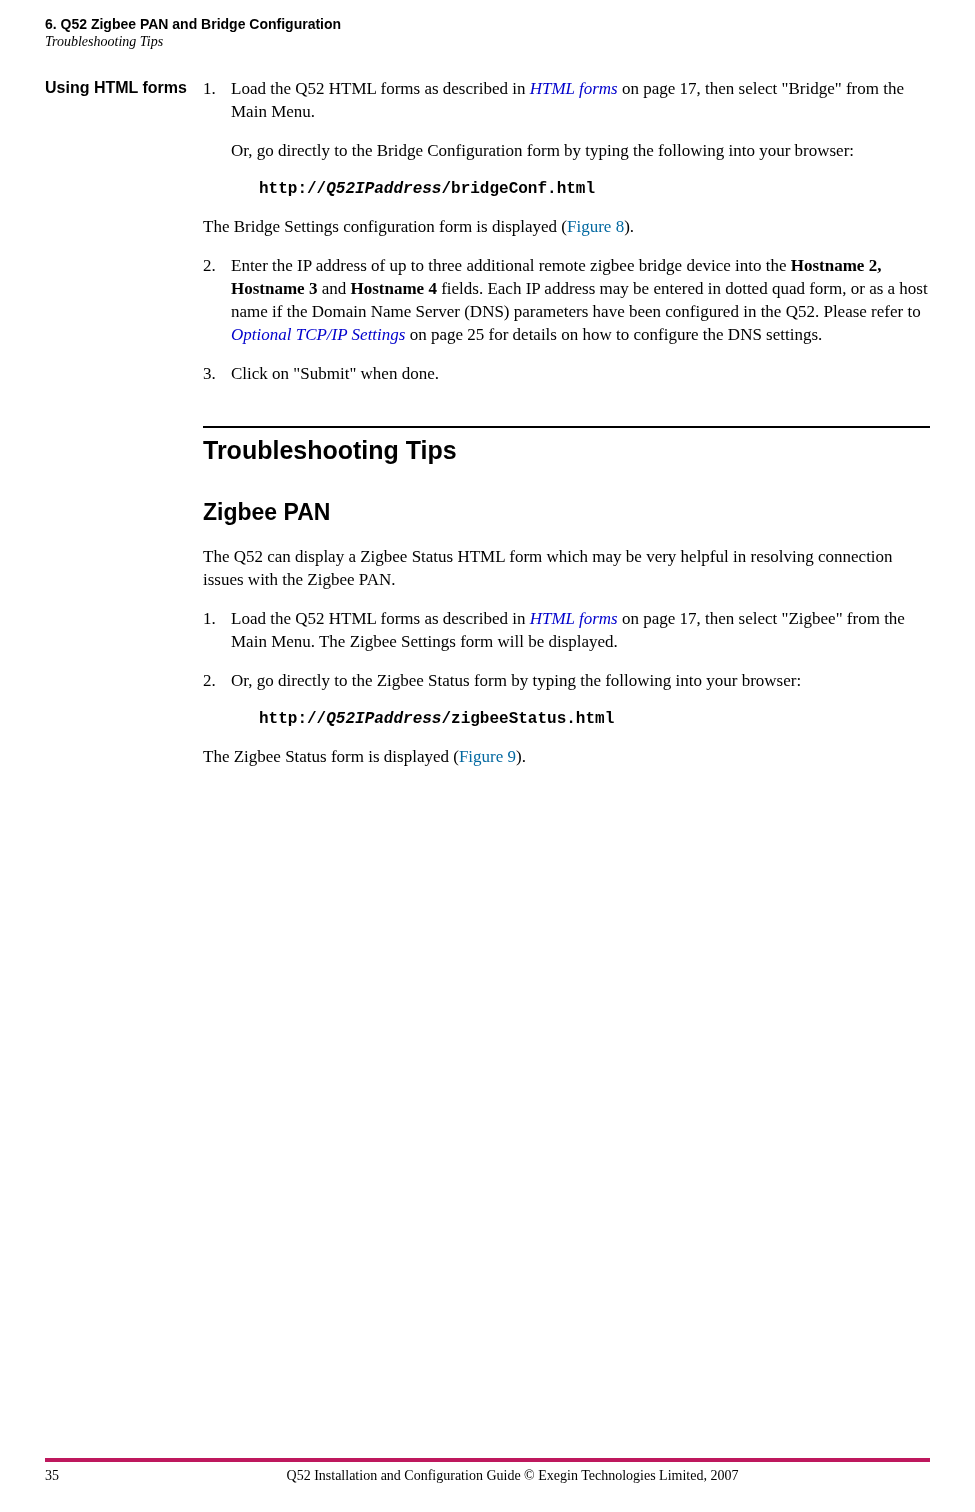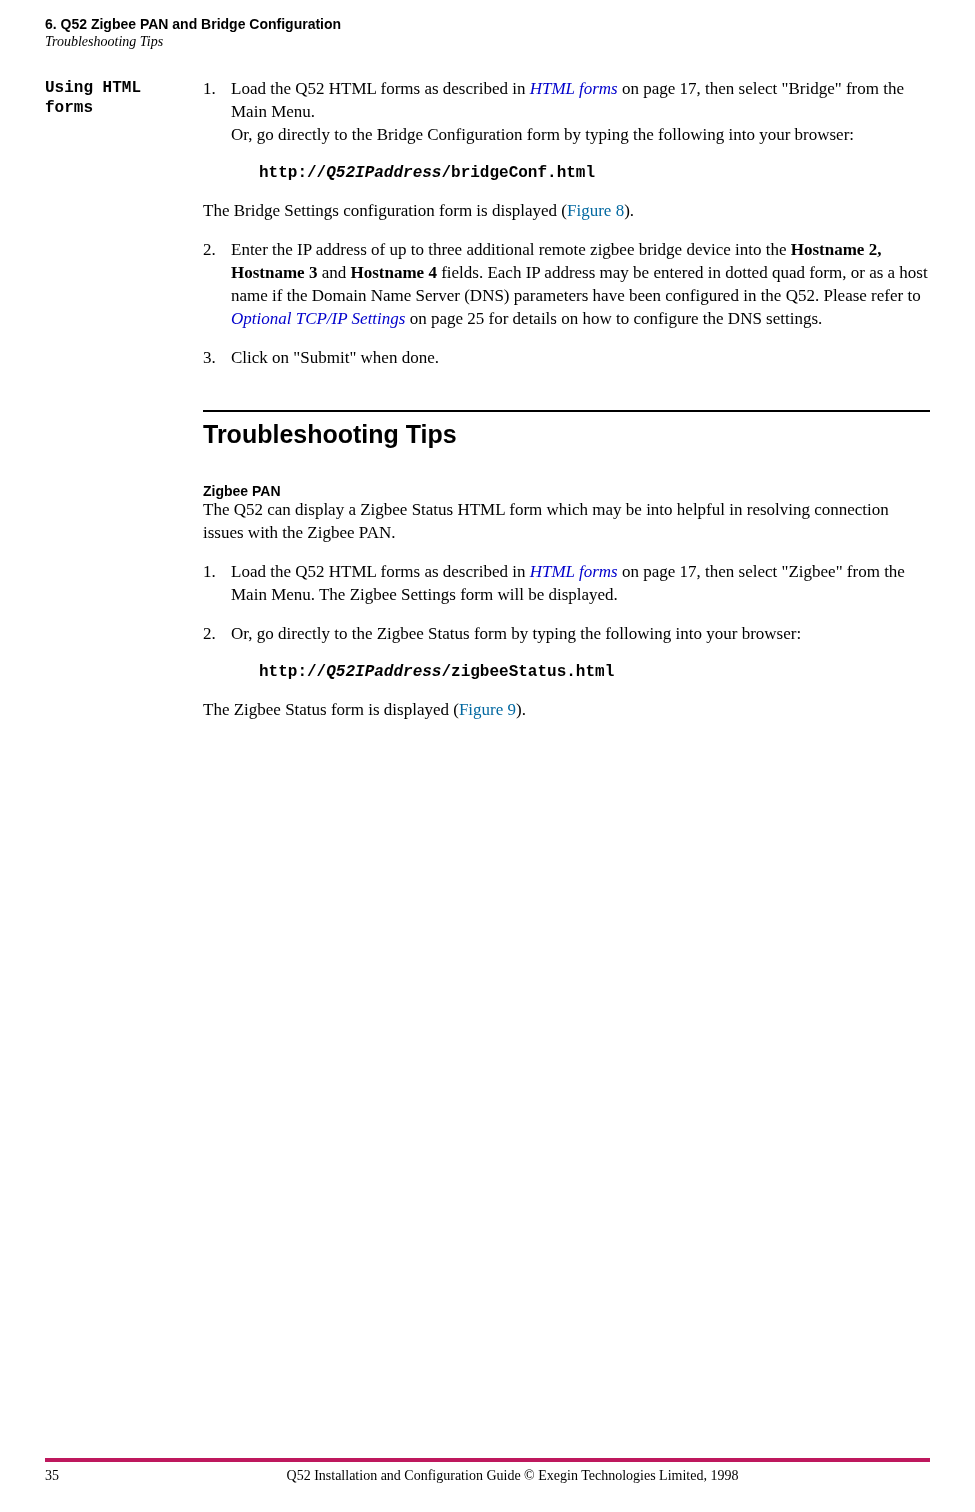--- a/index.html
+++ b/index.html
@@ -33,21 +33,21 @@
       margin-top: 2px;
     }
     .content {
       display: flex;
     }
     .sidebar {
       width: 150px;
       flex-shrink: 0;
     }
     .sidebar-heading {
-      font-family: Liberation Mono, monospace;
+      font-family: Liberation Sans, sans-serif;
       font-weight: bold;
       font-size: 16px;
       line-height: 1.25;
     }
     .main {
       flex: 1;
       padding-left: 8px;
     }
     ol.instruction-list {
       list-style: none;
@@ -100,21 +100,22 @@
     }
     .section-heading {
       font-family: Arial, Helvetica, sans-serif;
       font-weight: bold;
       font-size: 25px;
       margin-bottom: 34px;
     }
     .subsection-heading {
       font-family: Arial, Helvetica, sans-serif;
       font-weight: bold;
-      font-size: 14px;
+      font-size: 23px;
+      margin-bottom: 20px;
     }
     .footer {
       position: absolute;
       bottom: 28px;
       left: 45px;
       right: 45px;
       border-top: 4px solid #be185d;
       padding-top: 6px;
       font-size: 14px;
       display: flex;
@@ -139,21 +140,21 @@
 
   <div class="content">
     <div class="sidebar">
       <div class="sidebar-heading">Using HTML forms</div>
     </div>
     <div class="main">
 
       <ol class="instruction-list">
         <li>
           <span>Load the Q52 HTML forms as described in </span><span class="link">HTML forms</span><span> on page 17, then select "Bridge" from the Main Menu.</span>
-          <div class="para" style="padding-left:0;">Or, go directly to the Bridge Configuration form by typing the following into your browser:</div>
+          <div class="para" style="margin-top:16px; padding-left:0;">Or, go directly to the Bridge Configuration form by typing the following into your browser:</div>
           <div class="code-block" style="padding-left:28px;">
             <span>http://</span><span class="code-italic">Q52IPaddress</span><span>/bridgeConf.html</span>
           </div>
         </li>
       </ol>
 
       <div class="para">
         <span>The Bridge Settings configuration form is displayed (</span><span class="link-nonital">Figure 8</span><span>).</span>
       </div>
 
@@ -161,21 +162,21 @@
         <li>
           <span>Enter the IP address of up to three additional remote zigbee bridge device into the </span><span class="bold">Hostname 2, Hostname 3</span><span> and </span><span class="bold">Hostname 4</span><span> fields. Each IP address may be entered in dotted quad form, or as a host name if the Domain Name Server (DNS) parameters have been configured in the Q52. Please refer to </span><span class="link">Optional TCP/IP Settings</span><span> on page 25 for details on how to configure the DNS settings.</span>
         </li>
         <li>Click on "Submit" when done.</li>
       </ol>
 
       <hr class="section-divider">
       <h2 class="section-heading">Troubleshooting Tips</h2>
       <h3 class="subsection-heading">Zigbee PAN</h3>
 
-      <div class="para">The Q52 can display a Zigbee Status HTML form which may be into helpful in resolving connection issues with the Zigbee PAN.</div>
+      <div class="para">The Q52 can display a Zigbee Status HTML form which may be very helpful in resolving connection issues with the Zigbee PAN.</div>
 
       <ol class="instruction-list">
         <li>
           <span>Load the Q52 HTML forms as described in </span><span class="link">HTML forms</span><span> on page 17, then select "Zigbee" from the Main Menu. The Zigbee Settings form will be displayed.</span>
         </li>
         <li>
           <div class="para" style="margin-top:16px; padding-left:0;">Or, go directly to the Zigbee Status form by typing the following into your browser:</div>
           <div class="code-block" style="padding-left:28px;">
             <span>http://</span><span class="code-italic">Q52IPaddress</span><span>/zigbeeStatus.html</span>
           </div>
@@ -185,14 +186,14 @@
       <div class="para">
         <span>The Zigbee Status form is displayed (</span><span class="link-nonital">Figure 9</span><span>).</span>
       </div>
 
     </div>
   </div>
 </div>
 
 <div class="footer">
   <div class="footer-left">35</div>
-  <div class="footer-center">Q52 Installation and Configuration Guide  © Exegin Technologies Limited, 1998</div>
+  <div class="footer-center">Q52 Installation and Configuration Guide  © Exegin Technologies Limited, 2007</div>
 </div>
 
 </body></html>

